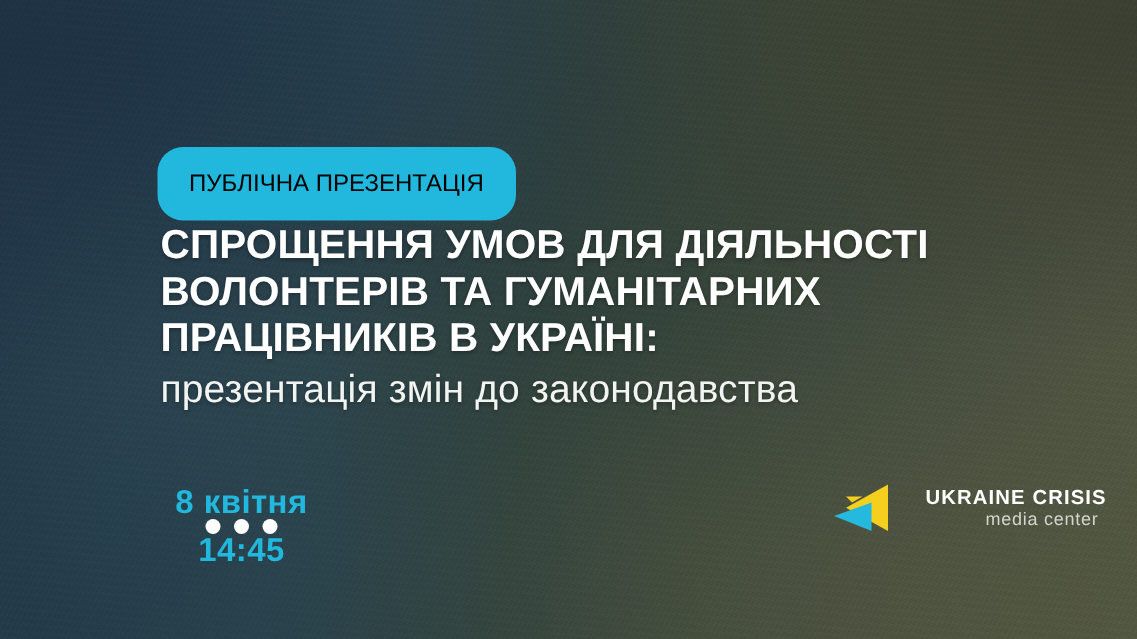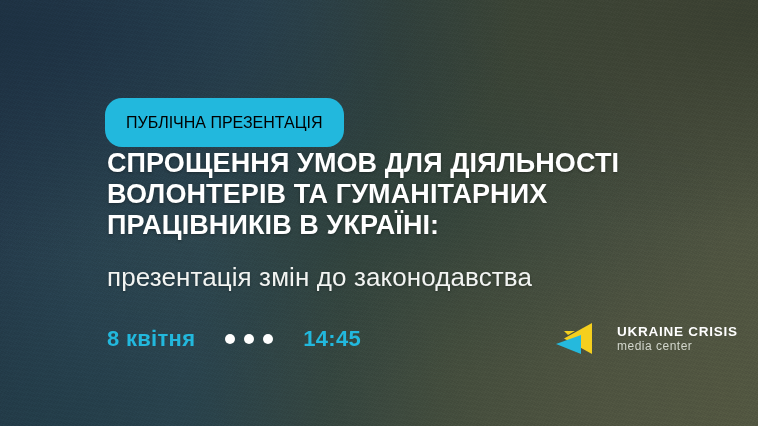--- a/index.html
+++ b/index.html
@@ -79,29 +79,30 @@
     white-space:nowrap;
     text-shadow:0 1px 3px rgba(0,0,0,.33);
   }
   #subtitle {
     color:#f2f4f2;
     font-size:26px;
     font-weight:normal;
     line-height:34px;
     letter-spacing:.1px;
     white-space:nowrap;
-    margin-top:19px;
+    margin-top:1px;
     text-shadow:0 1px 3px rgba(0,0,0,.30);
   }
 
   
   #meta-row {
     left:107px; top:324px;
     display:flex; align-items:center;
     height:30px;
+    flex-direction:column;
   }
   .meta-text {
     color:#22b8dd;
     font-size:22px;
     font-weight:bold;
     letter-spacing:.3px;
     line-height:1;
     white-space:nowrap;
   }
   #dots {
@@ -131,20 +132,21 @@
     line-height:15px;
     white-space:nowrap;
   }
   #logo-sub {
     color:#d2d6cc;
     font-size:12px;
     font-weight:normal;
     letter-spacing:.5px;
     line-height:14px;
     white-space:nowrap;
+    margin-left:40px;
   }
 </style>
 </head>
 <body>
 
 <div id="poster">
 
   <div class="layer" id="badge">
     <span>ПУБЛІЧНА ПРЕЗЕНТАЦІЯ</span>
   </div>

